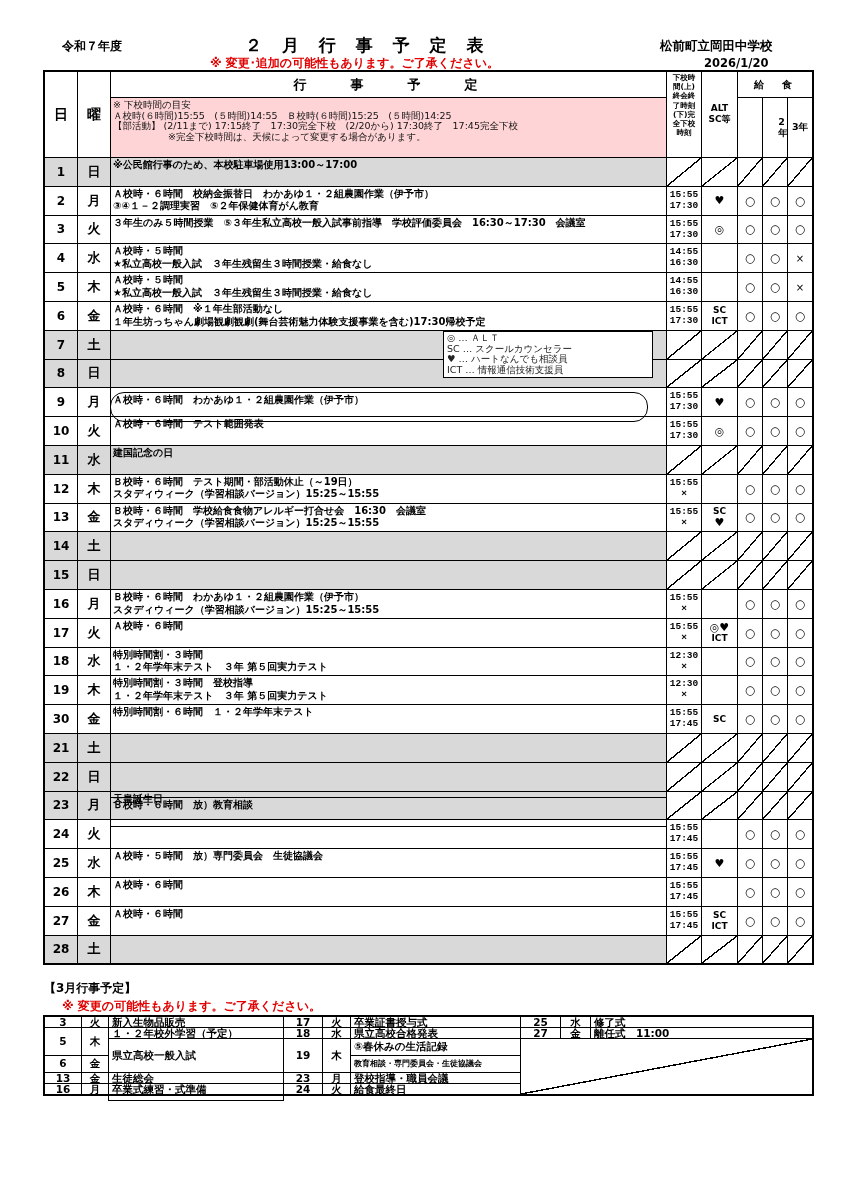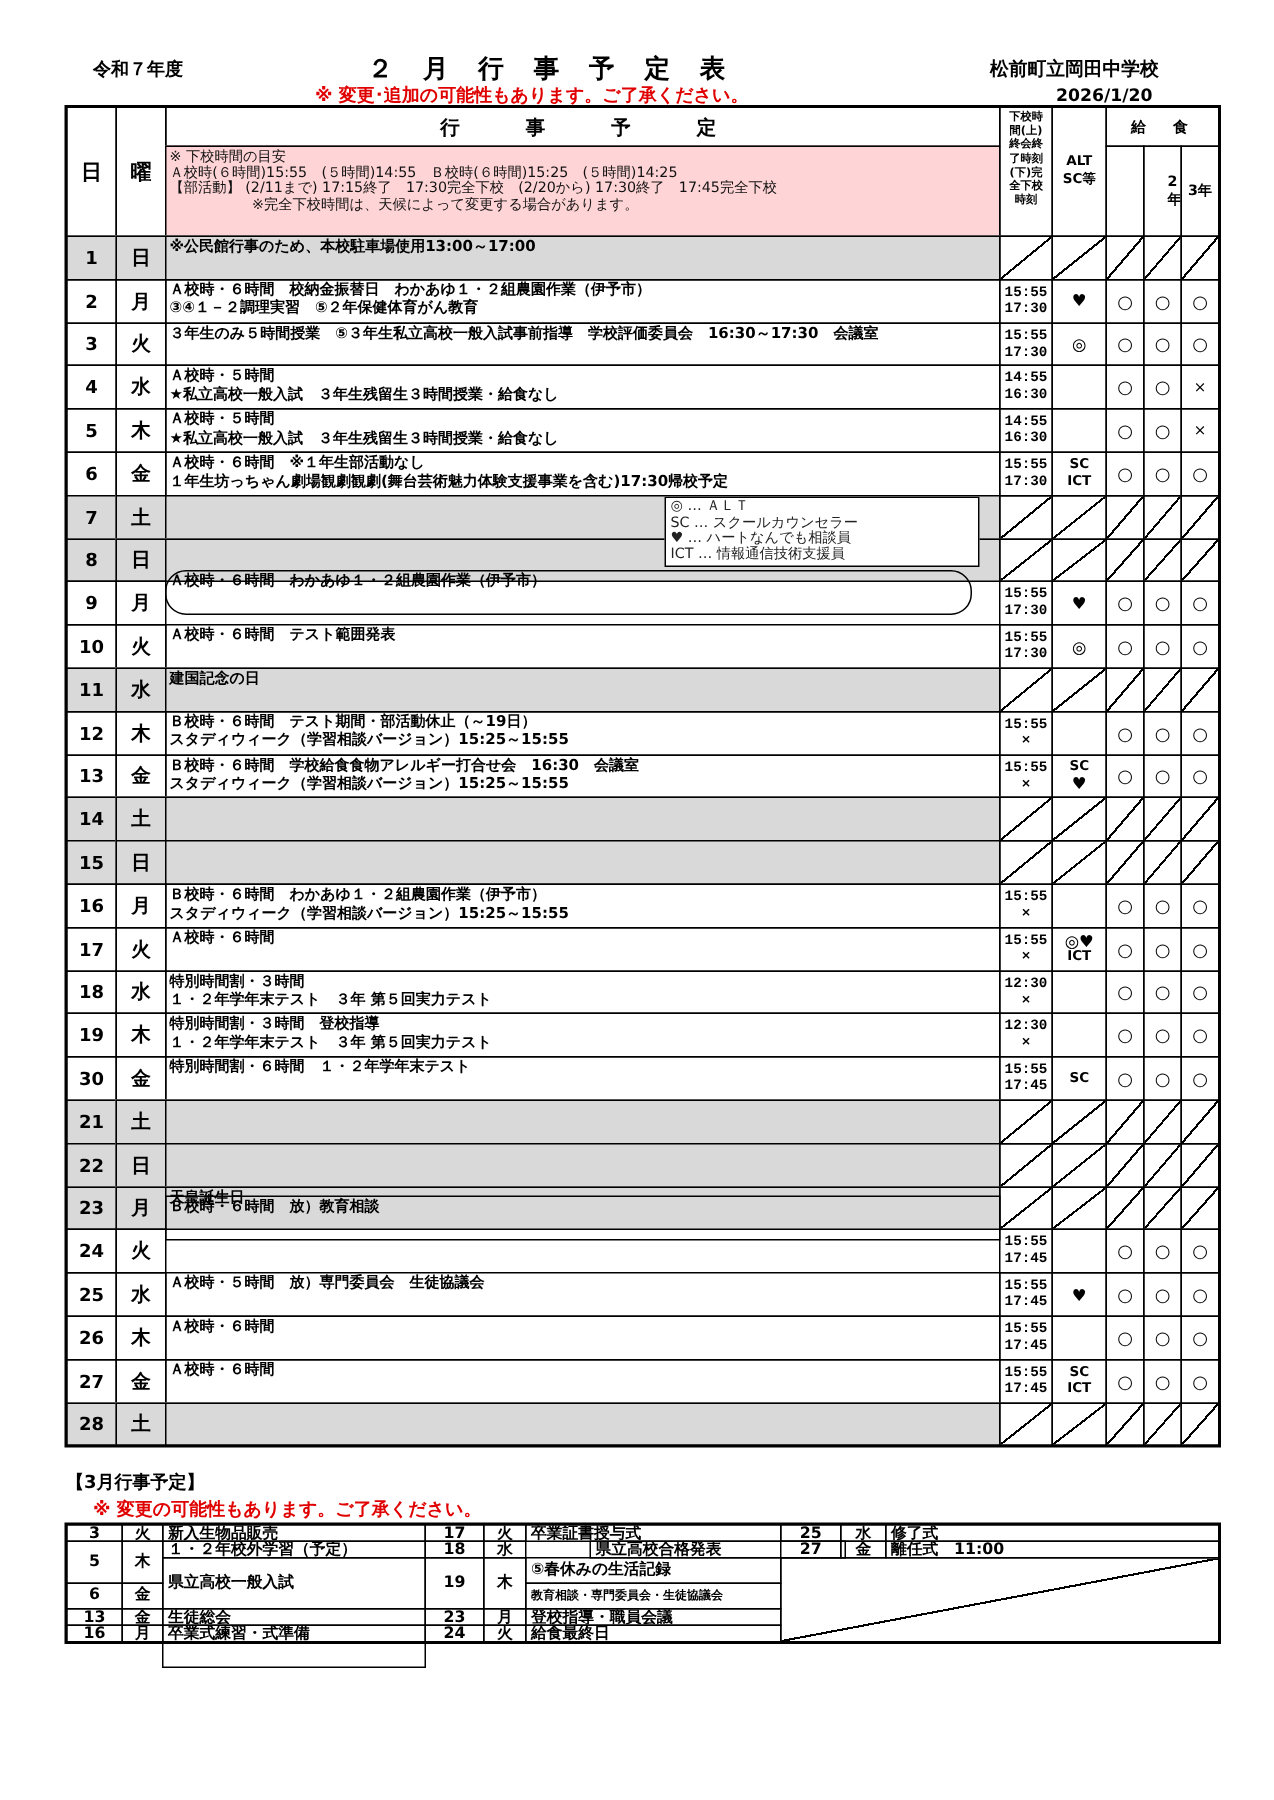--- a/index.html
+++ b/index.html
@@ -332,21 +332,21 @@
     <div class="cell " style="left: 0px; top: 316.4px; width: 34px; height: 29.8px;">
       <div class="num">
         <span>9</span>
       </div>
     </div>
     <div class="cell " style="left: 33px; top: 316.4px; width: 34px; height: 29.8px;">
       <div class="num" style="font-size: 13px;">
         <span>月</span>
       </div>
     </div>
-    <div class="cell  ev" style="left: 66px; top: 309px; width: 538px; height: 29.8px; border-radius: 14px;">
+    <div class="cell  ev" style="left: 66px; top: 321px; width: 538px; height: 29.8px; border-radius: 14px;">
       <span class="l">Ａ校時・６時間　わかあゆ１・２組農園作業（伊予市）</span>
     </div>
     <div class="cell tm" style="left: 622px; top: 316.4px; width: 36px; height: 29.8px;">
       <span style="display: block;">15:55</span>
       <span style="display: block;">17:30</span>
     </div>
     <div class="cell " style="left: 657px; top: 316.4px; width: 37px; height: 29.8px;">
       <div class="alt">
         <span style="font-size: 11px;">♥</span>
       </div>
@@ -935,27 +935,27 @@
     <div class="mc c" style="left: 81px; top: 1027.2px; width: 28px; height: 29px; line-height: 27px;">木</div>
     <div class="mc e" style="left: 108px; top: 1027.2px; width: 176px; height: 12.2px; line-height: 10.2px;">１・２年校外学習（予定）</div>
     <div class="mc c" style="left: 44px; top: 1055.2px; width: 38px; height: 17.8px; line-height: 15.8px;">6</div>
     <div class="mc c" style="left: 81px; top: 1055.2px; width: 28px; height: 17.8px; line-height: 15.8px;">金</div>
     <div class="mc e" style="left: 108px; top: 1038.4px; width: 176px; height: 34.6px; line-height: 32.6px;">県立高校一般入試</div>
     <div class="mc c" style="left: 44px; top: 1072px; width: 38px; height: 12.2px; line-height: 10.2px;">13</div>
     <div class="mc c" style="left: 81px; top: 1072px; width: 28px; height: 12.2px; line-height: 10.2px;">金</div>
     <div class="mc e" style="left: 108px; top: 1072px; width: 176px; height: 12.2px; line-height: 10.2px;">生徒総会</div>
     <div class="mc c" style="left: 44px; top: 1083.2px; width: 38px; height: 12.2px; line-height: 10.2px;">16</div>
     <div class="mc c" style="left: 81px; top: 1083.2px; width: 28px; height: 12.2px; line-height: 10.2px;">月</div>
-    <div class="mc e" style="left: 108px; top: 1083.2px; width: 176px; height: 29px; line-height: 10.2px;">卒業式練習・式準備</div>
+    <div class="mc e" style="left: 108px; top: 1083.2px; width: 176px; height: 18px; line-height: 10.2px;">卒業式練習・式準備</div>
     <div class="mc c" style="left: 283px; top: 1016px; width: 40px; height: 12.2px; line-height: 10.2px;">17</div>
     <div class="mc c" style="left: 322px; top: 1016px; width: 29px; height: 12.2px; line-height: 10.2px;">火</div>
     <div class="mc e" style="left: 350px; top: 1016px; width: 171px; height: 12.2px; line-height: 10.2px;">卒業証書授与式</div>
     <div class="mc c" style="left: 283px; top: 1027.2px; width: 40px; height: 12.2px; line-height: 10.2px;">18</div>
     <div class="mc c" style="left: 322px; top: 1027.2px; width: 29px; height: 12.2px; line-height: 10.2px;">水</div>
-    <div class="mc e" style="left: 350px; top: 1027.2px; width: 171px; height: 12.2px; line-height: 10.2px; margin-left: 43px;">県立高校合格発表</div>
+    <div class="mc e" style="left: 350px; top: 1027.2px; width: 171px; height: 12.2px; line-height: 10.2px;">県立高校合格発表</div>
     <div class="mc c" style="left: 283px; top: 1038.4px; width: 40px; height: 34.6px; line-height: 32.6px;">19</div>
     <div class="mc c" style="left: 322px; top: 1038.4px; width: 29px; height: 34.6px; line-height: 32.6px;">木</div>
     <div class="mc e" style="left: 350px; top: 1038.4px; width: 171px; height: 17.8px; line-height: 15.8px;">⑤春休みの生活記録</div>
     <div class="mc e" style="left: 350px; top: 1055.2px; width: 171px; height: 17.8px; line-height: 15.8px; font-size: 8px;">教育相談・専門委員会・生徒協議会</div>
     <div class="mc c" style="left: 283px; top: 1072px; width: 40px; height: 12.2px; line-height: 10.2px;">23</div>
     <div class="mc c" style="left: 322px; top: 1072px; width: 29px; height: 12.2px; line-height: 10.2px;">月</div>
     <div class="mc e" style="left: 350px; top: 1072px; width: 171px; height: 12.2px; line-height: 10.2px;">登校指導・職員会議</div>
     <div class="mc c" style="left: 283px; top: 1083.2px; width: 40px; height: 12.2px; line-height: 10.2px;">24</div>
     <div class="mc c" style="left: 322px; top: 1083.2px; width: 29px; height: 12.2px; line-height: 10.2px;">火</div>
     <div class="mc e" style="left: 350px; top: 1083.2px; width: 171px; height: 12.2px; line-height: 10.2px;">給食最終日</div>

